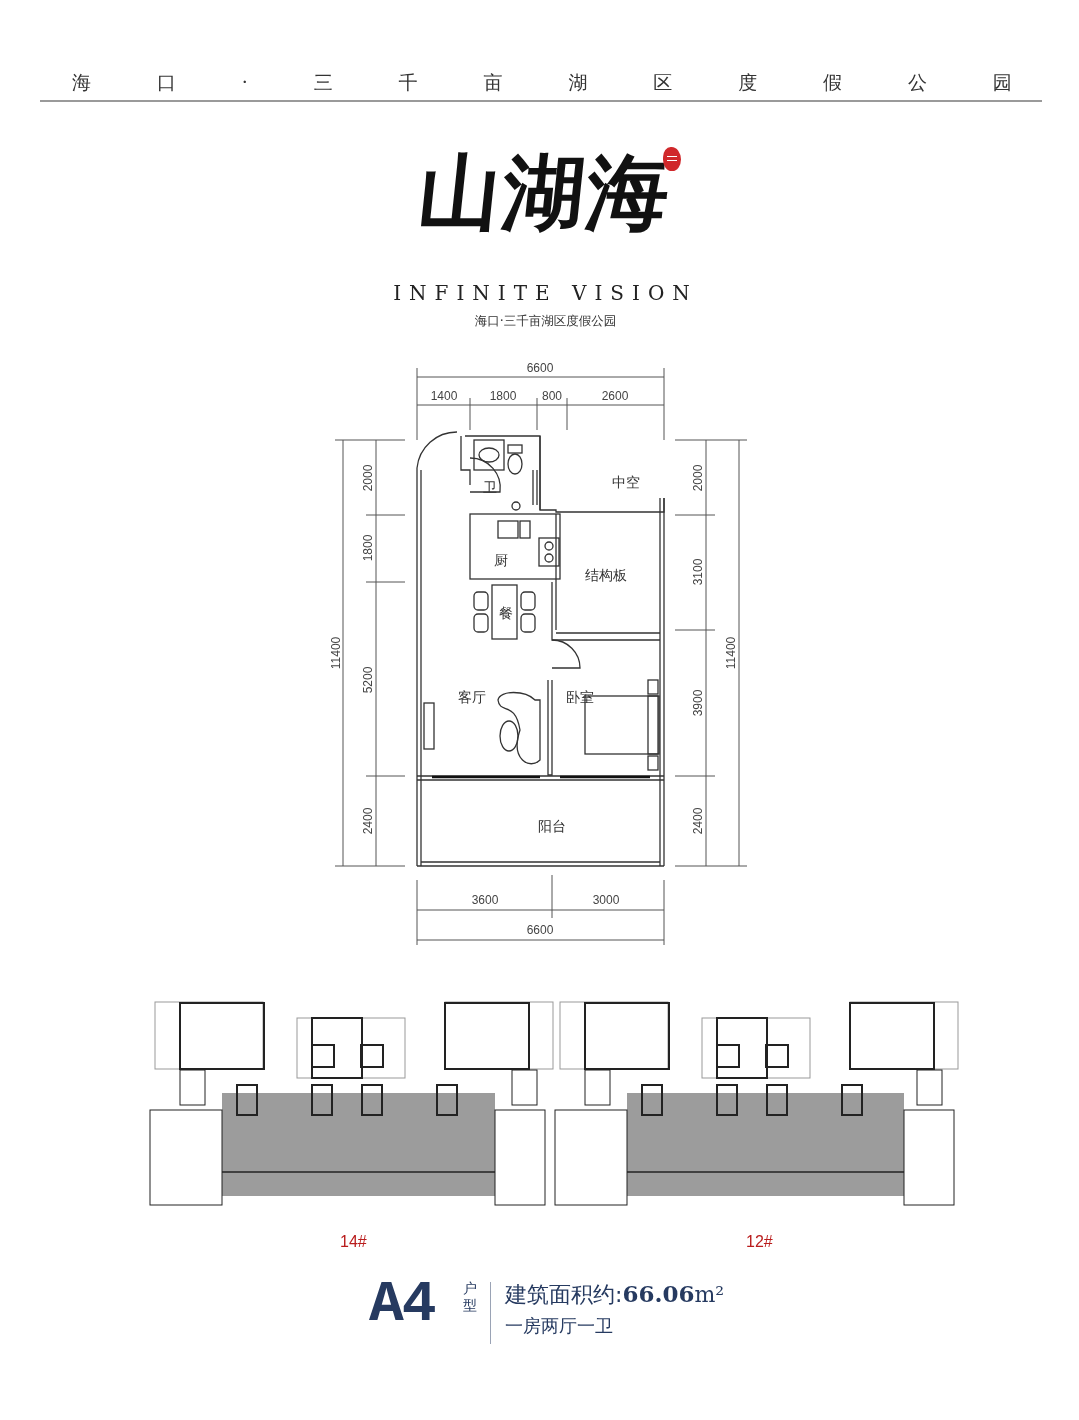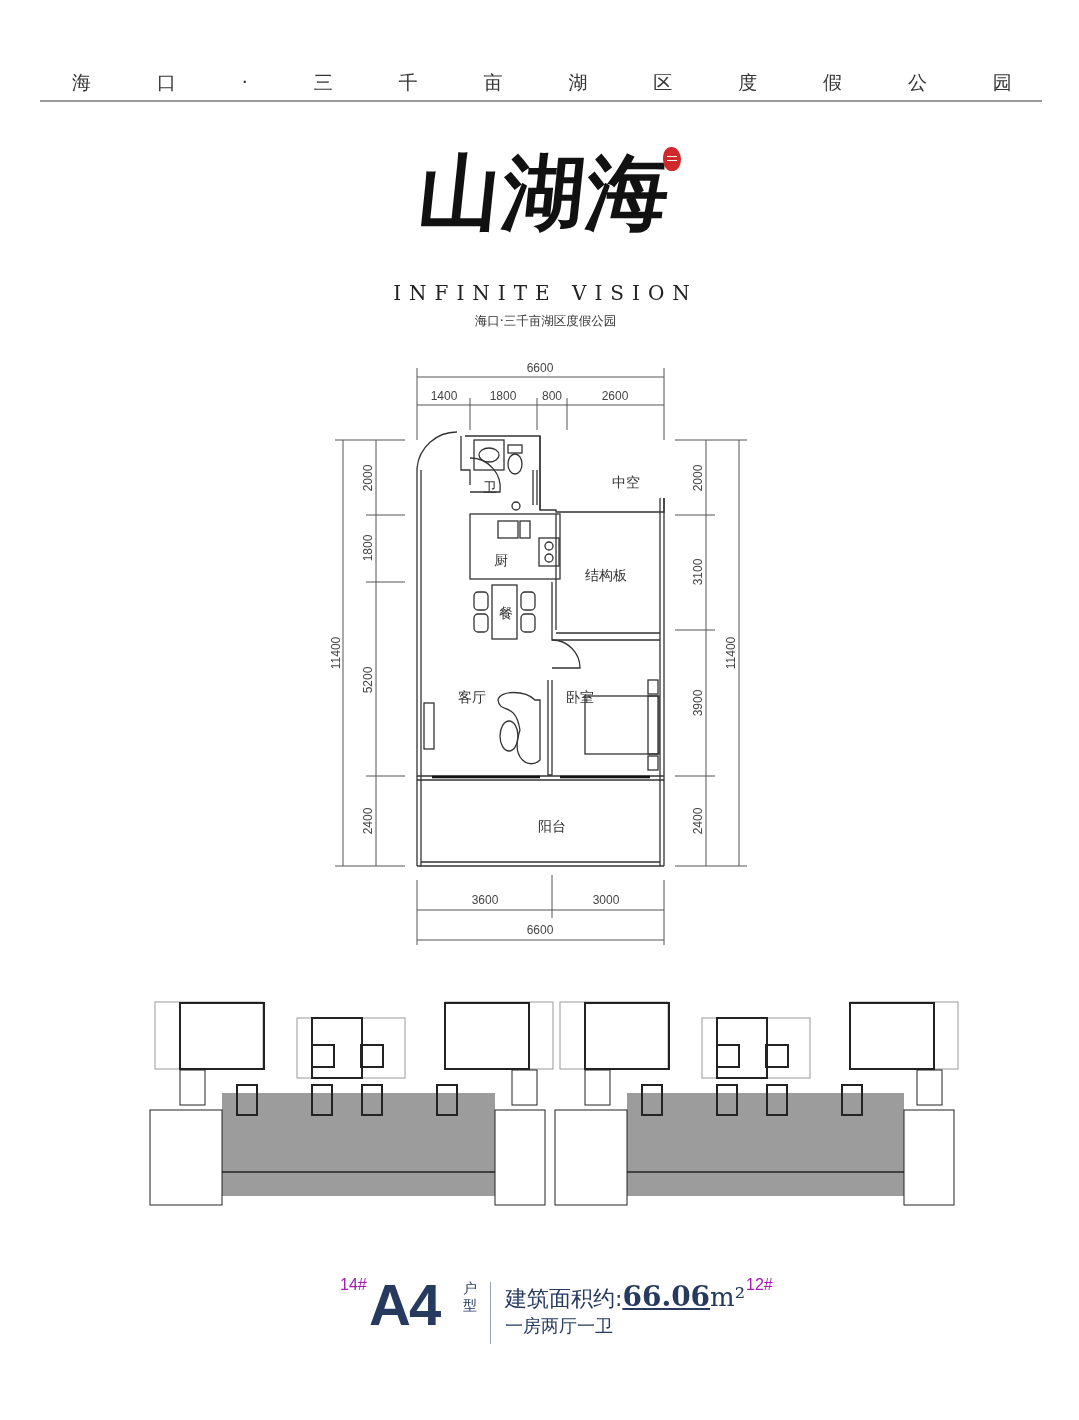--- a/index.html
+++ b/index.html
@@ -9,28 +9,28 @@
   .top-header .rule { position:absolute; left:0; right:0; top:30px; border-top:2px solid #9a9a9a; }
   .logo { position:absolute; left:395px; top:142px; width:300px; height:100px; text-align:center; }
   .logo .calli { font-family:"DejaVu Serif", serif; font-weight:bold; font-size:82px; letter-spacing:2px; color:#111; line-height:100px; transform:skewX(-6deg); display:inline-block; }
   .seal { position:absolute; left:663px; top:147px; width:18px; height:24px; background:#d0282b; border-radius:45% 55% 50% 50%; }
   .seal:after { content:""; position:absolute; left:4px; top:9px; width:10px; height:3px; border-top:1.5px solid #fff; border-bottom:1.5px solid #fff; }
   .subtitle-en { position:absolute; left:0; width:1079px; top:281px; text-align:center; font-family:"DejaVu Serif", serif; font-size:20px; letter-spacing:8px; color:#222; padding-left:6px; }
   .subtitle-cn { position:absolute; left:0; width:1079px; top:313px; text-align:center; font-family:"DejaVu Serif", serif; font-size:12.5px; color:#333; padding-left:6px; }
   svg.plan { position:absolute; left:0; top:0; }
   .dim { font-family:"Liberation Sans", sans-serif; font-size:12px; fill:#444; }
   .room { font-family:"DejaVu Sans", sans-serif; font-size:14px; fill:#333; }
-  .bldg-label { position:absolute; font-family:"Liberation Sans", sans-serif; font-size:16px; color:#a21caf;margin-top:43px; }
+  .bldg-label { position:absolute; font-family:"Liberation Sans", sans-serif; font-size:16px; color:#b91c1c; }
   .unit-info { position:absolute; left:365px; top:1270px; height:80px; width:420px; color:#263a60; }
-  .unit-code { position:absolute; left:4px; top:4px; font-family:Liberation Sans, sans-serif; font-weight:bold; font-size:58px; line-height:62px; letter-spacing:-2px; }
+  .unit-code { position:absolute; left:4px; top:4px; font-family:Liberation Mono, monospace; font-weight:bold; font-size:58px; line-height:62px; letter-spacing:-2px; }
   .unit-type-tag { position:absolute; left:98px; top:10px; font-size:14px; line-height:17px; width:16px; text-align:left; }
   .unit-divider { position:absolute; left:125px; top:12px; height:62px; border-left:1px solid #9aa3b5; }
   .area-line { position:absolute; left:140px; top:10px; font-size:22px; white-space:nowrap; }
-  .area-line .num { font-family:"DejaVu Serif", serif; font-weight:bold; font-size:28px;text-decoration:underline; }
-  .area-line .unit { font-family:"DejaVu Serif", serif; font-size:26px; }
+  .area-line .num { font-family:"DejaVu Serif", serif; font-weight:bold; font-size:23px; }
+  .area-line .unit { font-family:"DejaVu Serif", serif; font-size:22px; }
   .layout-line { position:absolute; left:140px; top:44px; font-size:18px; white-space:nowrap; }
 </style>
 </head>
 <body>
 
 <div class="top-header">
   <div class="chars">
     <span>海</span>
     <span>口</span>
     <span>·</span>

